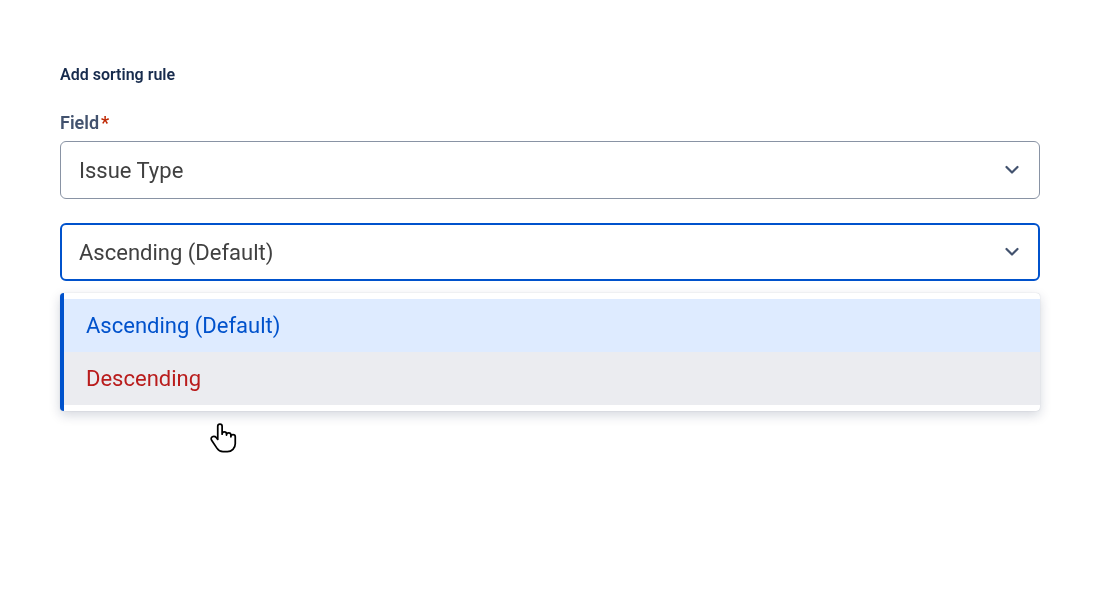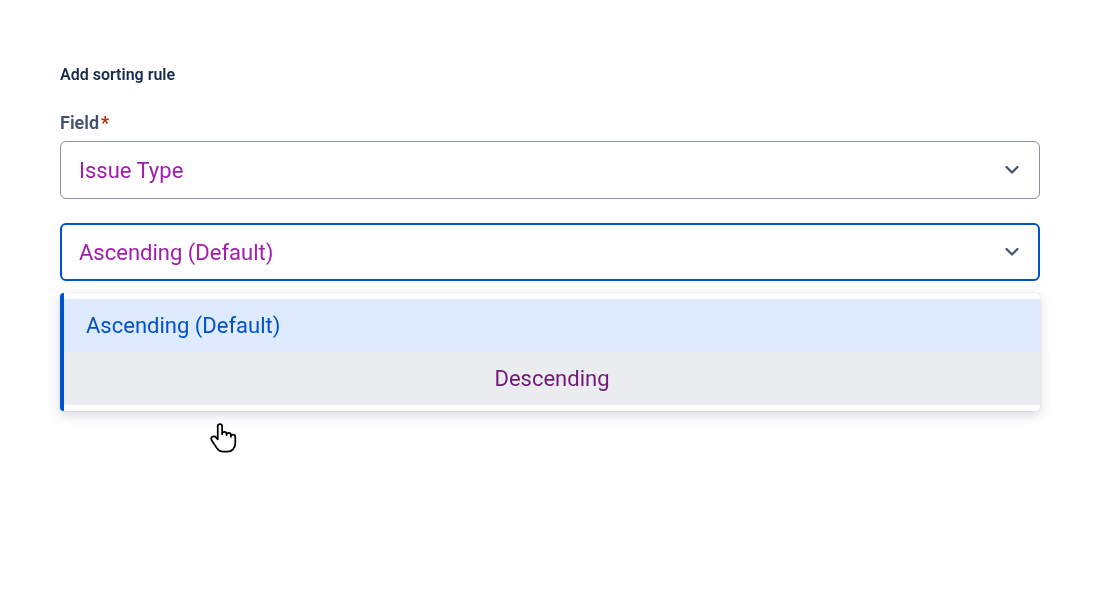--- a/index.html
+++ b/index.html
@@ -40,21 +40,21 @@
     display: flex;
     align-items: center;
     justify-content: space-between;
     width: 100%;
     height: 58px;
     padding: 0 18px;
     background: #ffffff;
     border: 1px solid #8993A4;
     border-radius: 6px;
     font-size: 22px;
-    color: #a21caf;
+    color: #404040;
     cursor: pointer;
   }
   .select-control.focused {
     border: 2px solid #0052CC;
     padding: 0 17px; 
   }
   .chevron {
     width: 18px;
     height: 18px;
     display: inline-flex;
@@ -83,22 +83,21 @@
     font-size: 22px;
     cursor: pointer;
     color: #253858;
   }
   .dropdown-option.selected {
     background: #DEEBFF;
     color: #0052CC;
   }
   .dropdown-option.hovered {
     background: #EBECF0;
-    color: #701a75;
-    text-align: center;
+    color: #b91c1c;
   }
   .cursor-pointer {
     position: absolute;
     left: 145px;
     bottom: -42px;
     width: 28px;
     height: 32px;
     z-index: 20;
     pointer-events: none;
   }

